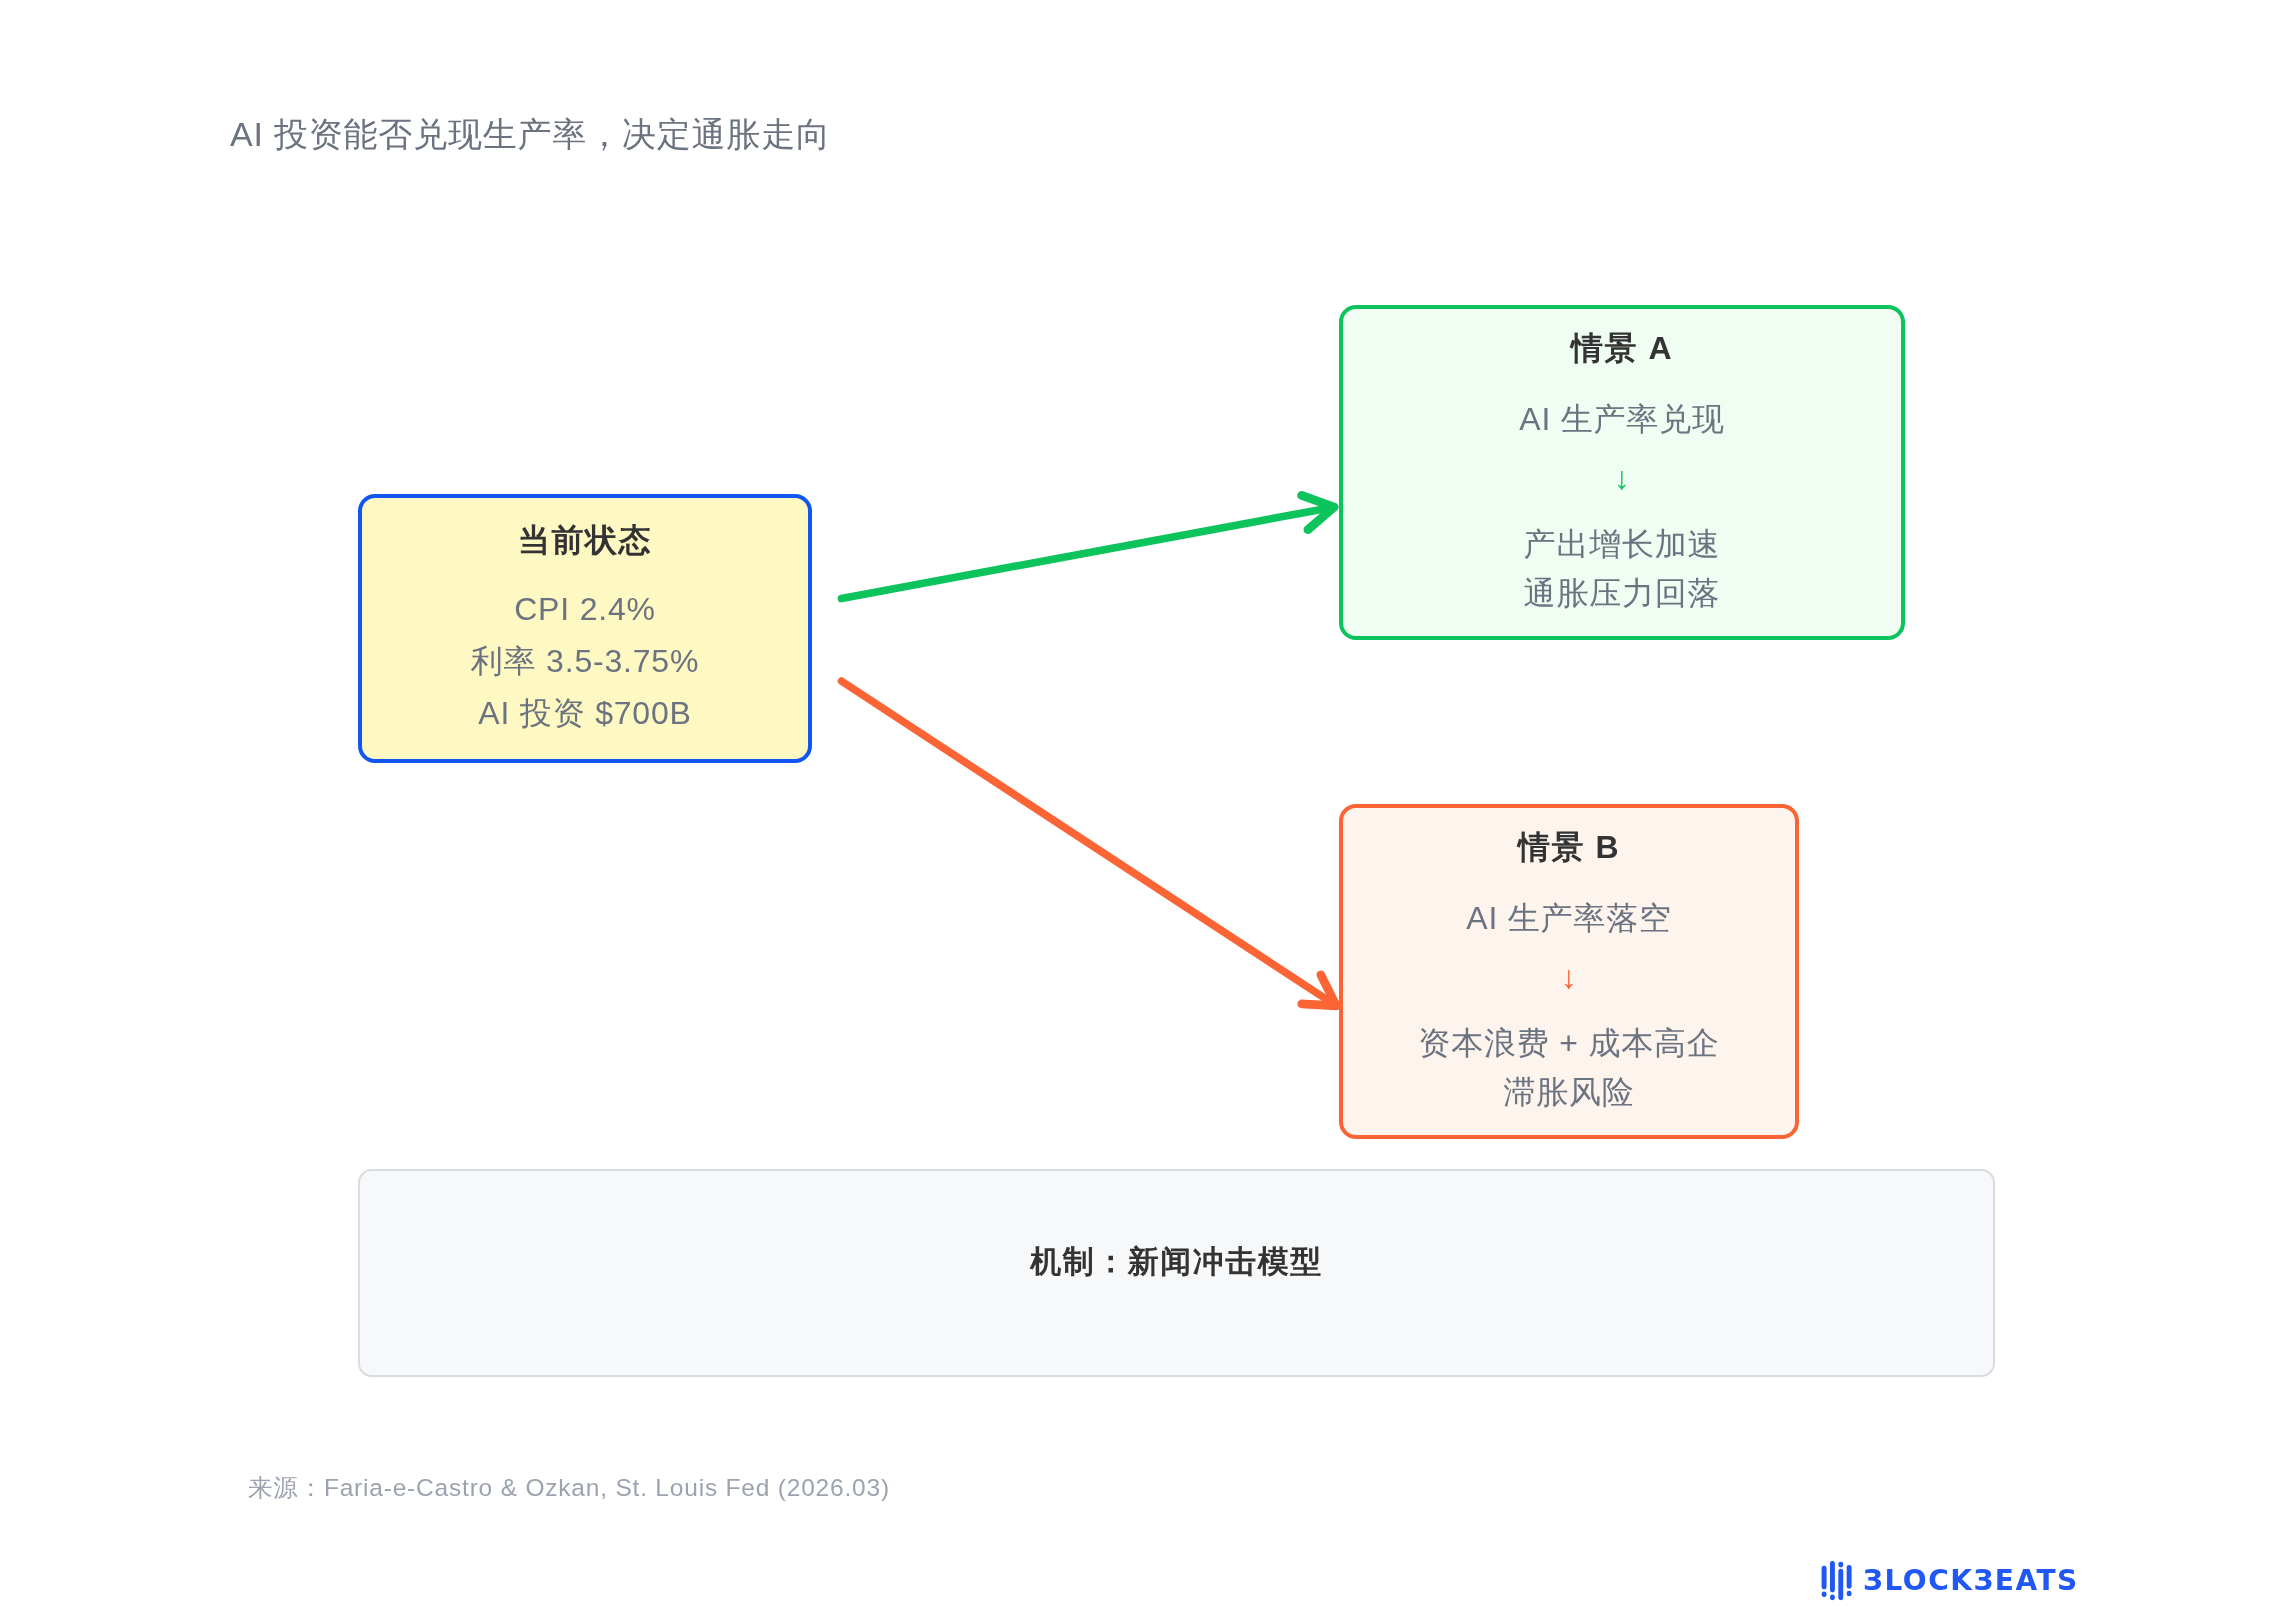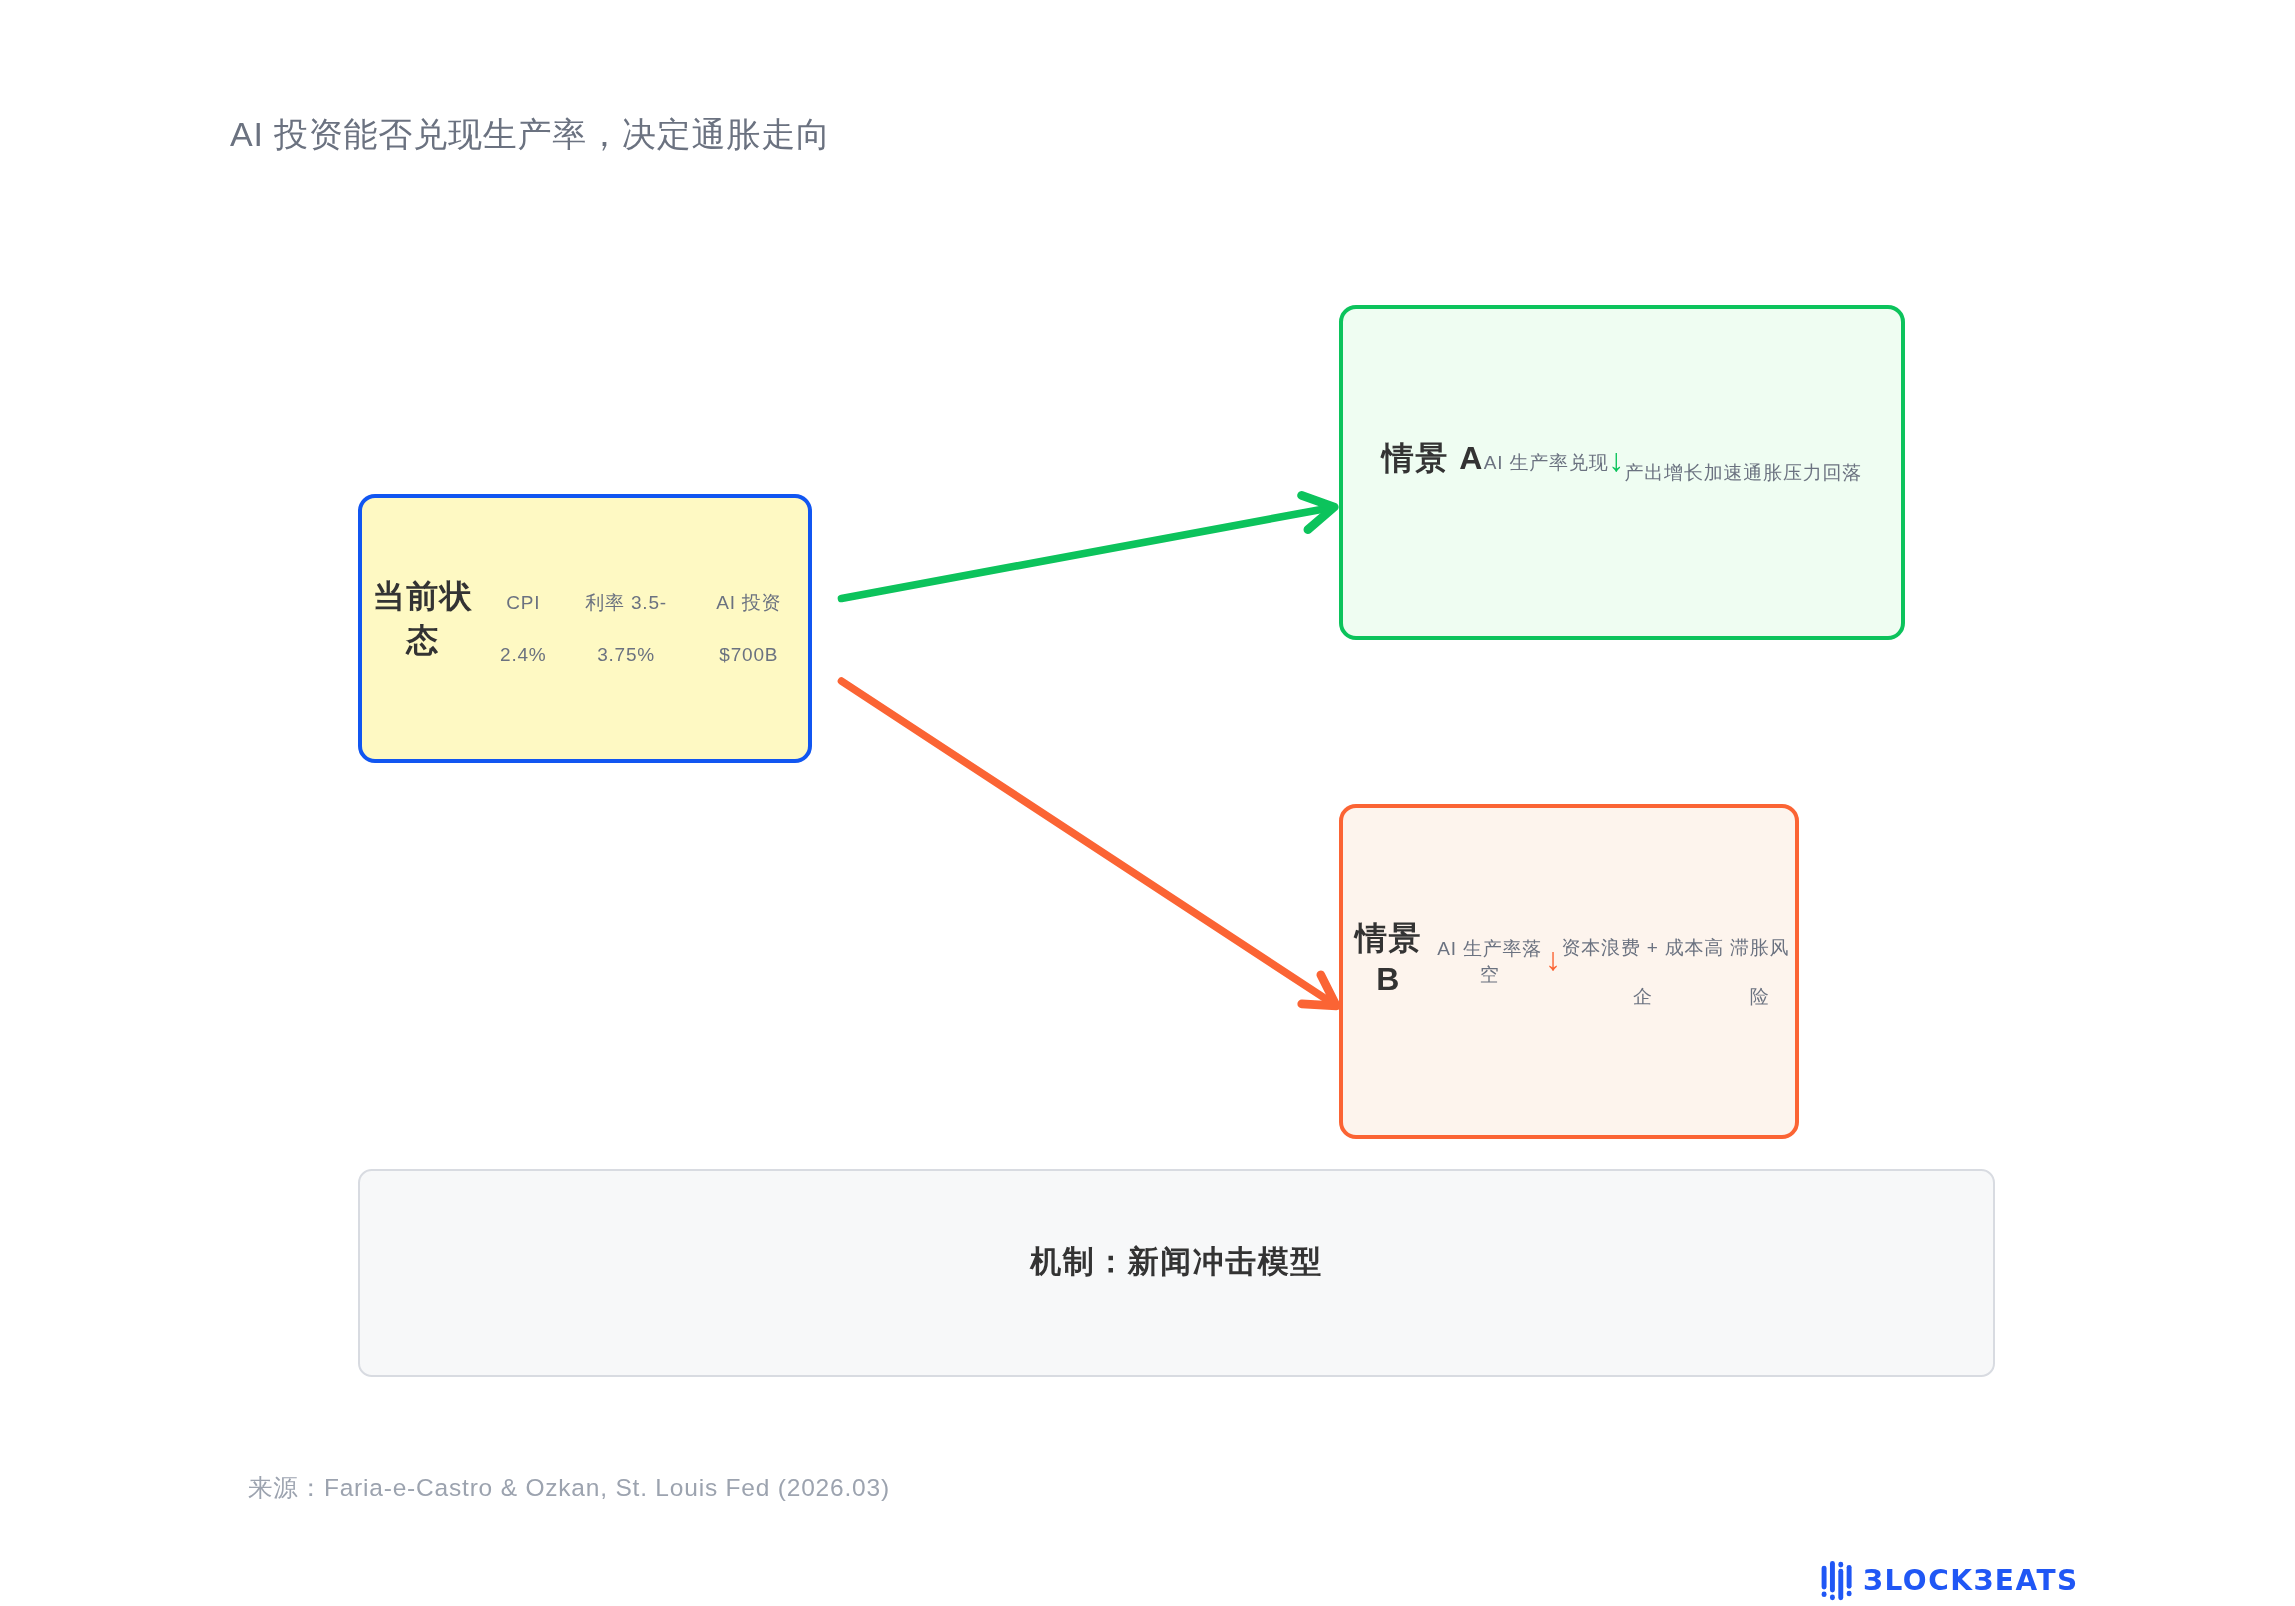--- a/index.html
+++ b/index.html
@@ -10,25 +10,25 @@
   .page-title{
     position:absolute;left:228px;top:17px;
     font-size:51px;font-weight:700;color:#333333;letter-spacing:1.5px;
   }
   .page-subtitle{
     position:absolute;left:230px;top:112px;
     font-size:34px;font-weight:400;color:#6b7280;letter-spacing:0.8px;
   }
   .node{
     position:absolute;box-sizing:border-box;border-radius:17px;
-    display:flex;align-items:center;justify-content:center;
+    display:flex;flex-direction:column;align-items:center;justify-content:center;
     text-align:center;
   }
   .node-title{font-size:32px;font-weight:700;color:#333333;letter-spacing:1.5px;}
-  .node-line{font-size:19px;color:#6b7280;letter-spacing:0.8px;}
+  .node-line{font-size:32px;color:#6b7280;letter-spacing:0.8px;}
   .node-arrow{font-size:32px;font-weight:700;line-height:1;}
 
   #current-state-box{
     left:358px;top:494px;width:454px;height:269px;
     background:#fef9c3;border:4.6px solid #1156f1;
   }
   #current-state-box .node-title{margin-bottom:20px;}
   #current-state-box .node-line{line-height:52px;}
 
   #scenario-a-box{

